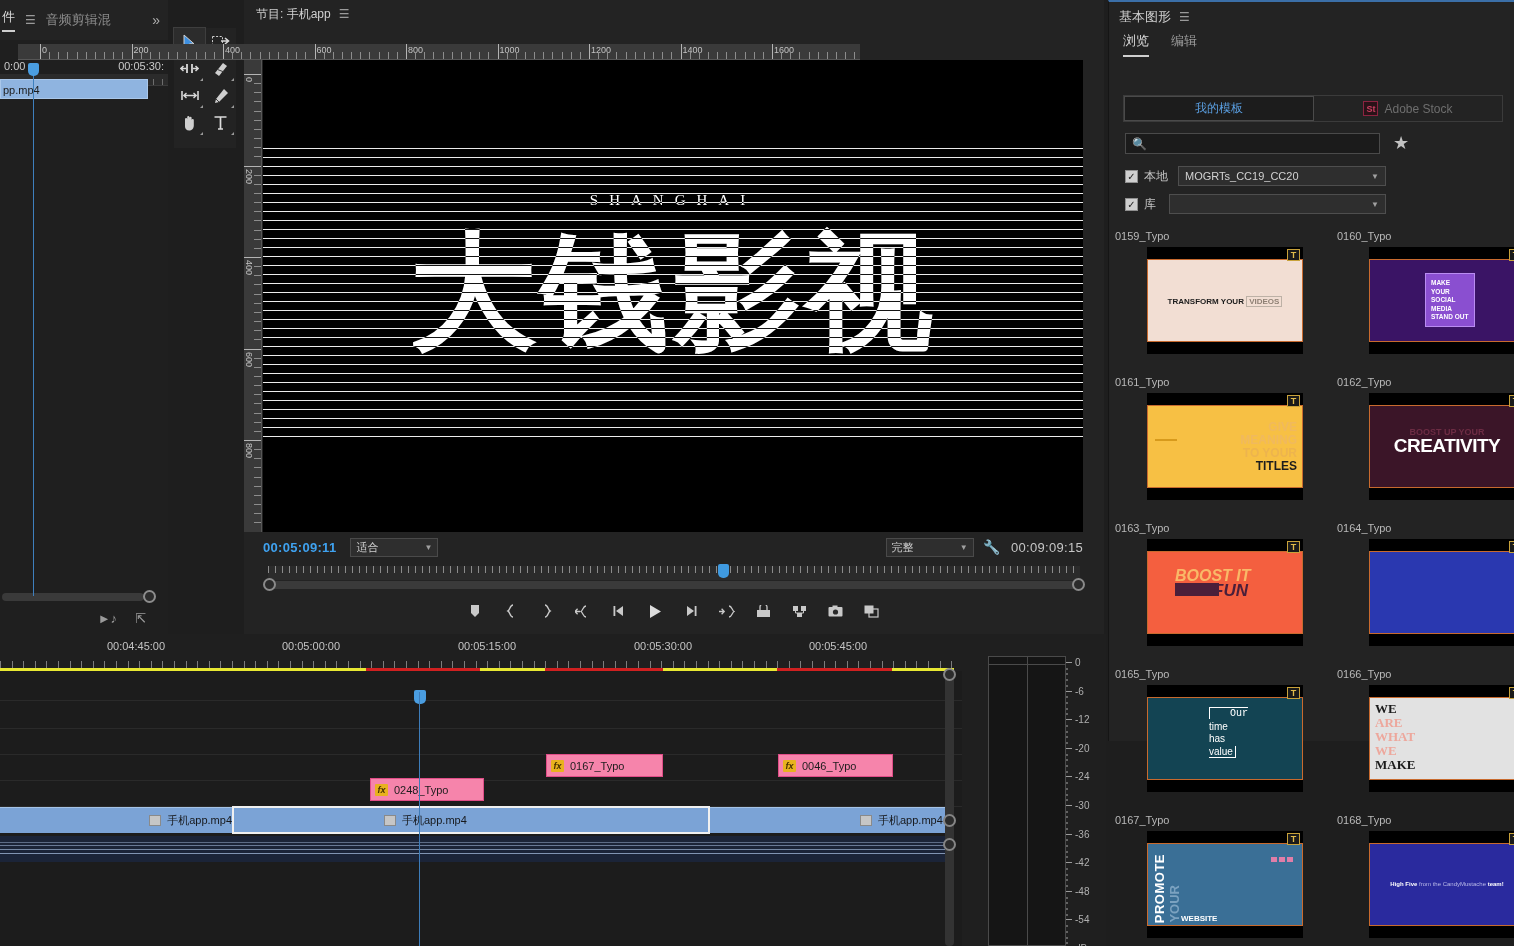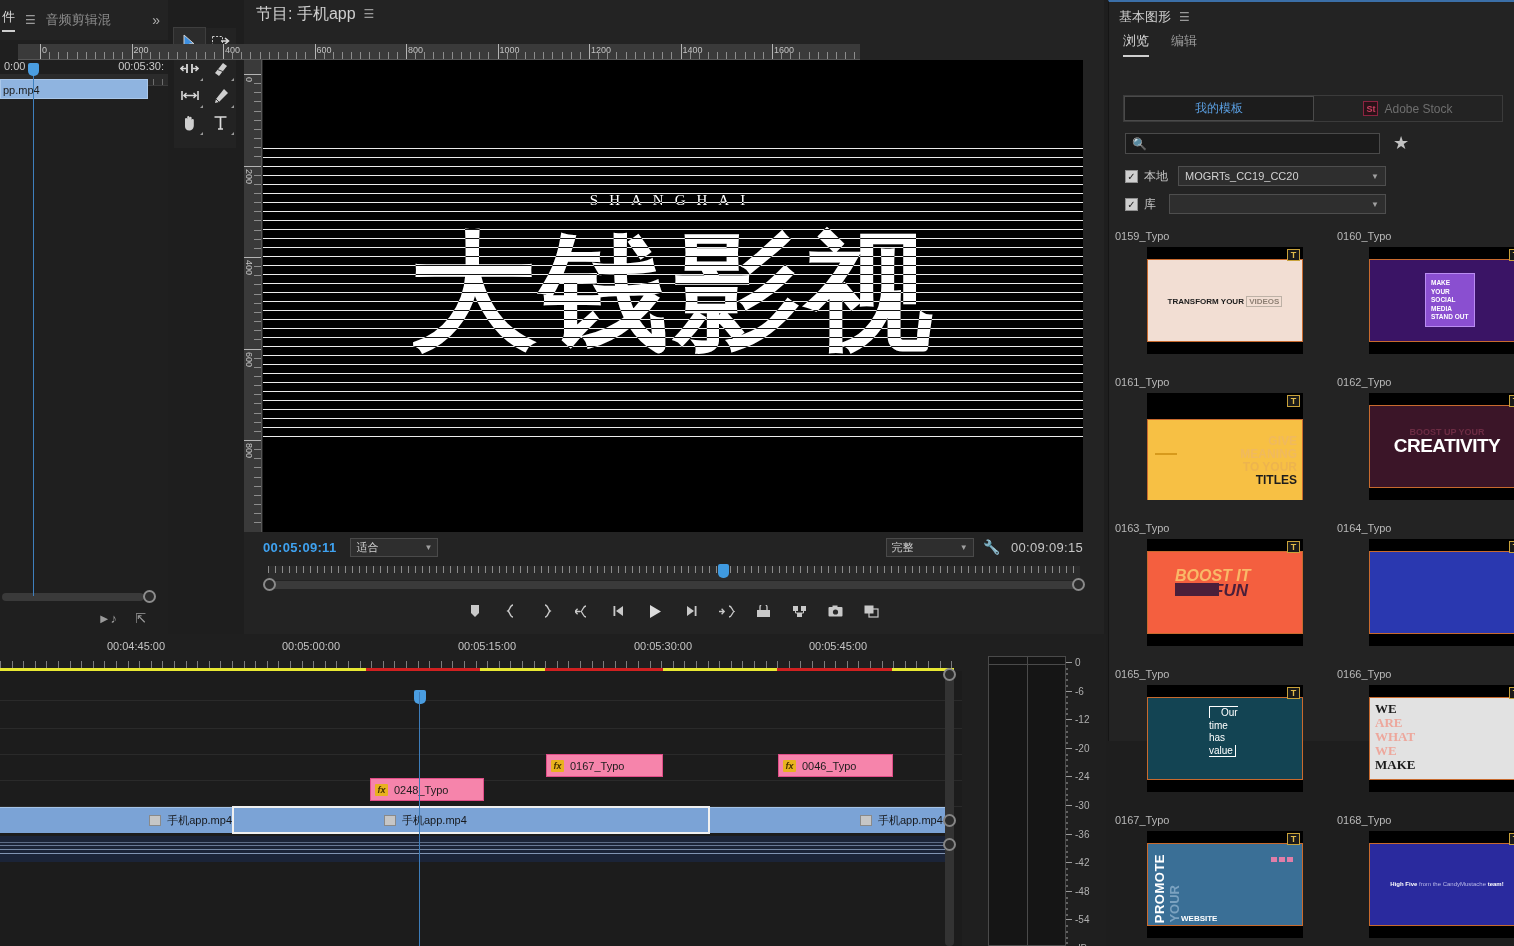--- a/index.html
+++ b/index.html
@@ -77,21 +77,21 @@
   .tool.active { background: #2c2c2c; outline: 1px solid #3e3e3e; }
   .tool svg { display: block; }
   .tool .corner {
     position: absolute; right: 2px; bottom: 1px; width: 0; height: 0;
     border-left: 3px solid transparent; border-bottom: 3px solid #9a9a9a;
   }
 
   
   #program { left: 244px; top: 0; width: 860px; height: 634px; background: #232323; }
   #prog-header { height: 28px; display: flex; align-items: center; gap: 8px; padding-left: 12px; }
-  #prog-header .title { font-size: 16px; color: #cfcfcf; }
+  #prog-header .title { font-size: 12px; color: #cfcfcf; }
 
   #prog-ruler-h {
     position: absolute; left: 18px; top: 44px; width: 842px; height: 16px;
     background: #3a3a3a; border-bottom: 1px solid #565656; overflow: hidden;
   }
   .rh-tick { position: absolute; top: 8px; width: 1px; height: 8px; background: #8d8d8d; }
   .rh-major { position: absolute; top: 0px; width: 1px; height: 16px; background: #b4b4b4; }
   .rh-label { position: absolute; top: 1px; font-size: 9px; color: #c2c2c2; padding-left: 2px; }
 
   #prog-ruler-v {
@@ -850,21 +850,21 @@
           <div class="tpl-thumb">
             <div class="tpl-inner sel-border" style="background: rgb(58, 20, 101);">
               <div style="position:absolute;left:56px;top:14px;width:50px;height:54px;background:#8a4fd0;border:1px solid #b98cf0;color:#fff;font-size:6.5px;line-height:8.5px;padding:5px 0 0 5px;font-weight:bold;font-family:'Liberation Sans',sans-serif;">MAKE<br>YOUR<br>SOCIAL<br>MEDIA<br>STAND OUT</div>
             </div>
             <div class="mogrt-badge">T</div>
           </div>
         </div>
         <div class="tpl" style="left: 38px; top: 146px;">
           <div class="tpl-name" style="margin-left: -32px;">0161_Typo</div>
           <div class="tpl-thumb">
-            <div class="tpl-inner sel-border" style="background: rgb(247, 192, 68); margin-top: 14px;">
+            <div class="tpl-inner sel-border" style="background: rgb(247, 192, 68);">
               <div style="position:absolute;left:8px;top:34px;width:22px;height:1.5px;background:#d79a1c;"></div>
               <div style="position:absolute;right:6px;top:16px;text-align:right;line-height:13px;font-size:12px;font-weight:bold;font-family:'Liberation Sans',sans-serif;">
                 <div style="color:#f0b95e">GIVE</div>
                 <div style="color:#f0b95e">MEANING</div>
                 <div style="color:#edb44e">TO YOUR</div>
                 <div style="color:#1d1d1d">TITLES</div>
               </div>
             </div>
             <div class="mogrt-badge">T</div>
           </div>
@@ -894,21 +894,21 @@
           <div class="tpl-name" style="margin-left: -32px;">0164_Typo</div>
           <div class="tpl-thumb">
             <div class="tpl-inner sel-border" style="background: rgb(42, 56, 176);"></div>
             <div class="mogrt-badge">T</div>
           </div>
         </div>
         <div class="tpl" style="left: 38px; top: 438px;">
           <div class="tpl-name" style="margin-left: -32px;">0165_Typo</div>
           <div class="tpl-thumb">
             <div class="tpl-inner sel-border" style="background: rgb(19, 68, 83);">
-              <div style="position:absolute;left:62px;top:10px;color:#fff;font-size:10px;line-height:12.5px;font-family:'Liberation Sans',sans-serif;"><span style="border-left:1px solid #fff;border-top:1px solid #fff;padding-left:11px;">Our</span><br>time<br>has<br><span style="border-right:1px solid #fff;border-bottom:1px solid #fff;padding-right:2px;">value</span></div>
+              <div style="position:absolute;left:62px;top:10px;color:#fff;font-size:10px;line-height:12.5px;font-family:'Liberation Sans',sans-serif;"><span style="border-left:1px solid #fff;border-top:1px solid #fff;padding-left:20px;font-family:Liberation Mono, monospace;">Our</span><br>time<br>has<br><span style="border-right:1px solid #fff;border-bottom:1px solid #fff;padding-right:2px;">value</span></div>
             </div>
             <div class="mogrt-badge">T</div>
           </div>
         </div>
         <div class="tpl" style="left: 260px; top: 438px;">
           <div class="tpl-name" style="margin-left: -32px;">0166_Typo</div>
           <div class="tpl-thumb">
             <div class="tpl-inner sel-border" style="background: rgb(226, 226, 226);">
               <div style="position:absolute;left:6px;top:5px;font-size:13px;line-height:14px;font-weight:bold;font-family:'Liberation Serif',serif;">
                 <div style="color:#1b1b1b">WE</div>

